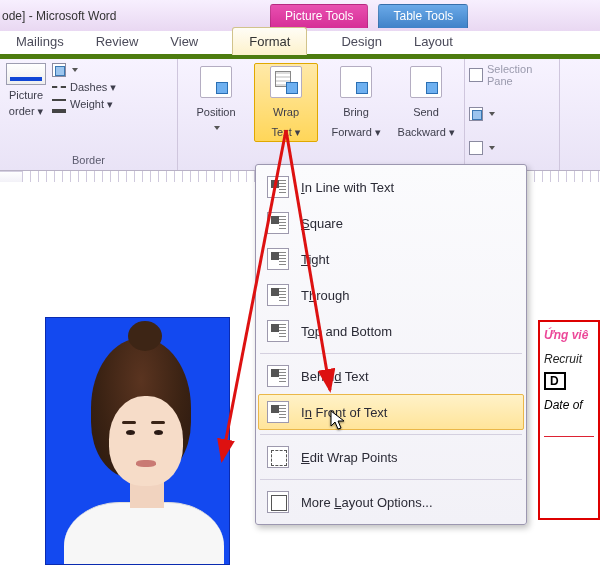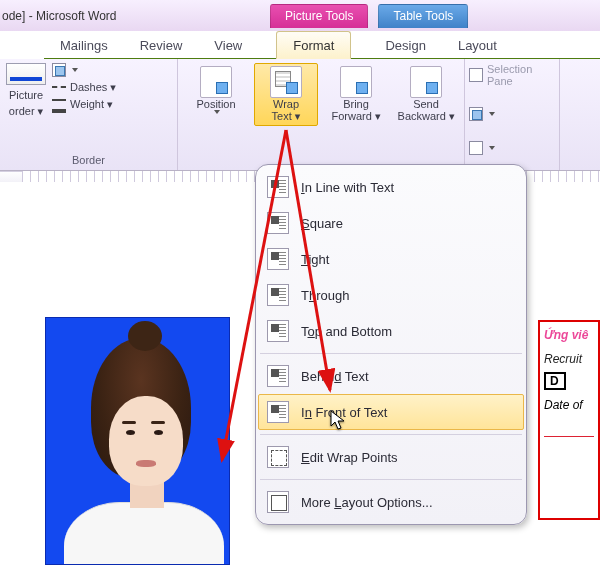--- a/index.html
+++ b/index.html
@@ -6,21 +6,21 @@
   body { width: 600px; height: 572px; overflow: hidden; background: #fff; position: relative; }
 
   
   .titlebar { height: 31px; background: linear-gradient(#f7effe,#e9d8f2); display: flex; align-items: center; }
   .title-left { font-size: 12px; color: #333; padding-left: 2px; flex: 0 0 auto; width: 270px; }
   .tool-tab { position: relative; height: 24px; display: flex; flex-direction: column; align-items: center; justify-content: center; padding: 0 14px; font-size: 12px; color: #fff; border-radius: 3px 3px 0 0; margin-right: 10px; border:1px solid rgba(0,0,0,.15); border-bottom:none;}
   .picture-tools { background: linear-gradient(#e84fb0,#d62f97); text-align: right; }
   .table-tools { background: linear-gradient(#6aa9e8,#3f82c8); }
 
   
-  .tabs { height: 28px; background: #fff; display: flex; align-items: flex-end; border-bottom: 1px solid #4d7c0f; margin-left: 44px; }
+  .tabs { height: 28px; background: #fff; display: flex; align-items: flex-end; border-bottom: 5px solid #4d7c0f; }
   .tab { font-size: 13px; color: #4b4b5a; padding: 6px 16px 5px; cursor: pointer; }
   .tab.active { background: linear-gradient(#fffdf6,#fdf2cd); border: 1px solid #d1c38b; border-bottom: 1px solid #fdf2cd; border-radius: 3px 3px 0 0; color: #333; position:relative; top:1px;}
 
   
   .ribbon { height: 112px; background: linear-gradient(#f7f3ff,#e9e3f6); border-bottom: 1px solid #b8b1c5; display: flex; }
   .group { border-right: 1px solid #cfc6dd; height: 100%; display: flex; flex-direction: column; }
   .group-body { flex: 1; display: flex; align-items: flex-start; padding: 4px 6px 0; gap: 6px; }
   .group-label { font-size: 11px; color: #5b5b6e; text-align: center; padding: 2px 0 4px; }
 
   .pic-border-group { width: 178px; }
@@ -28,21 +28,21 @@
   .pb-swatch { width:40px; height:22px; border:1px solid #9d9db1; background:linear-gradient(#fff,#eee); position:relative; }
   .pb-swatch::after { content:''; position:absolute; left:3px; right:3px; bottom:3px; height:4px; background:#1146d6; }
   .pb-small { font-size:11px; color:#3d3d4b; display:flex; align-items:center; gap:4px; }
   .pb-stack { display:flex; flex-direction:column; gap:3px; }
   .mini-icon { width:14px; height:14px; display:inline-block; }
   .dash-icon::before{content:'';display:block;width:14px;border-top:2px dashed #444;margin-top:6px;}
   .weight-icon::before{content:'';display:block;width:14px;height:8px;border-top:2px solid #444;border-bottom:4px solid #444;margin-top:2px;}
   .dd { width:0;height:0;border-left:3px solid transparent;border-right:3px solid transparent;border-top:4px solid #555; display:inline-block; margin-left:2px; vertical-align:middle;}
 
   .arrange-group { flex:0 0 auto; }
-  .big-btn { width:64px; display:flex; flex-direction:column; align-items:center; gap:0; padding:2px 2px; font-size:11px; color:#3d3d4b; text-align:center; border:1px solid transparent; border-radius:2px; cursor:pointer;}
+  .big-btn { width:64px; display:flex; flex-direction:column; align-items:center; gap:8px; padding:2px 2px; font-size:11px; color:#3d3d4b; text-align:center; border:1px solid transparent; border-radius:2px; cursor:pointer;}
   .big-btn.active{border:1px solid #e0a800;background:linear-gradient(#ffe9a8,#ffd659);}
   .bicon { width:32px; height:32px; background:#fff; border:1px solid #b4adc2; border-radius:2px; position:relative; }
   .bicon::after{content:'';position:absolute;right:3px;bottom:3px;width:10px;height:10px;background:#6eb0f0;border:1px solid #2b6fb3;}
   .wrap-bicon::before{content:'';position:absolute;left:4px;top:4px;width:14px;height:14px;border:1px solid #888;background:repeating-linear-gradient(#ddd,#ddd 2px,#fff 2px,#fff 4px);}
   .sel-group { width:95px; }
   .sel-body{flex-direction:column;align-items:flex-start;gap:20px;padding:4px 4px 0;}
   .sel-small{font-size:11px;color:#6f6f85;display:flex;align-items:center;gap:4px;}
   .sel-pane{color:#9a9aad;}
   .mini-sq{width:14px;height:14px;border:1px solid #8a8aa0;background:#fff;display:inline-block;position:relative;}
   .mini-sq.layersa::after{content:'';position:absolute;left:2px;top:2px;width:8px;height:8px;background:#9cc5ee;border:1px solid #3b78b3;}
@@ -68,21 +68,21 @@
   .lips{position:absolute;left:90px;top:142px;width:20px;height:7px;background:#c76  ;background:#c97a74;border-radius:40%;}
 
   .right-box{position:absolute;right:0;top:138px;width:62px;height:200px;border:2px solid #d00;background:#fff;padding:6px 4px;font-size:12px;}
   .rb-title{color:#ec4899;font-weight:bold;font-style:italic;}
   .rb-rec{font-style:italic;color:#222;margin-top:10px;font-size:12px;}
   .rb-dbox{border:2px solid #000;padding:0 4px;font-weight:bold;margin-top:6px;display:inline-block;letter-spacing:1px;}
   .rb-date{font-style:italic;font-size:12px;margin-top:8px;}
   .rb-line{border-top:1px solid #d23; margin-top:24px;}
 
   
-  .menu { position:absolute; left:255px; top:164px; width:272px; background:linear-gradient(#fbfbfd,#f2f1f7); border:1px solid #9c97b0; border-radius:13px; box-shadow:2px 3px 6px rgba(0,0,0,.25); padding:4px 2px; z-index:50;}
+  .menu { position:absolute; left:255px; top:164px; width:272px; background:linear-gradient(#fbfbfd,#f2f1f7); border:1px solid #9c97b0; border-radius:3px; box-shadow:2px 3px 6px rgba(0,0,0,.25); padding:4px 2px; z-index:50;}
   .menu-item{display:flex;align-items:center;gap:12px;padding:6px 8px;font-size:13px;color:#2b2b36;border:1px solid transparent;border-radius:2px;cursor:pointer;}
   .menu-item .micon{width:22px;height:22px;border:1px solid #9d99ad;background:#fff;position:relative;flex:0 0 22px;}
   .micon::before{content:'';position:absolute;left:3px;top:3px;width:8px;height:8px;background:#555;}
   .micon.lines::after{content:'';position:absolute;right:2px;top:3px;width:7px;height:14px;background:repeating-linear-gradient(#888,#888 1px,transparent 1px,transparent 3px);}
   .micon.edit::before{background:transparent;border:1px dashed #555;width:14px;height:14px;}
   .micon.layout::before{background:transparent;border:1px solid #555;width:14px;height:14px;}
   .menu-item.hover{background:linear-gradient(#fff2c8,#ffe49a);border:1px solid #eab749;}
   .menu-sep{height:1px;background:#d4d0df;margin:4px 2px;}
   .underline{text-decoration:underline;}
 

